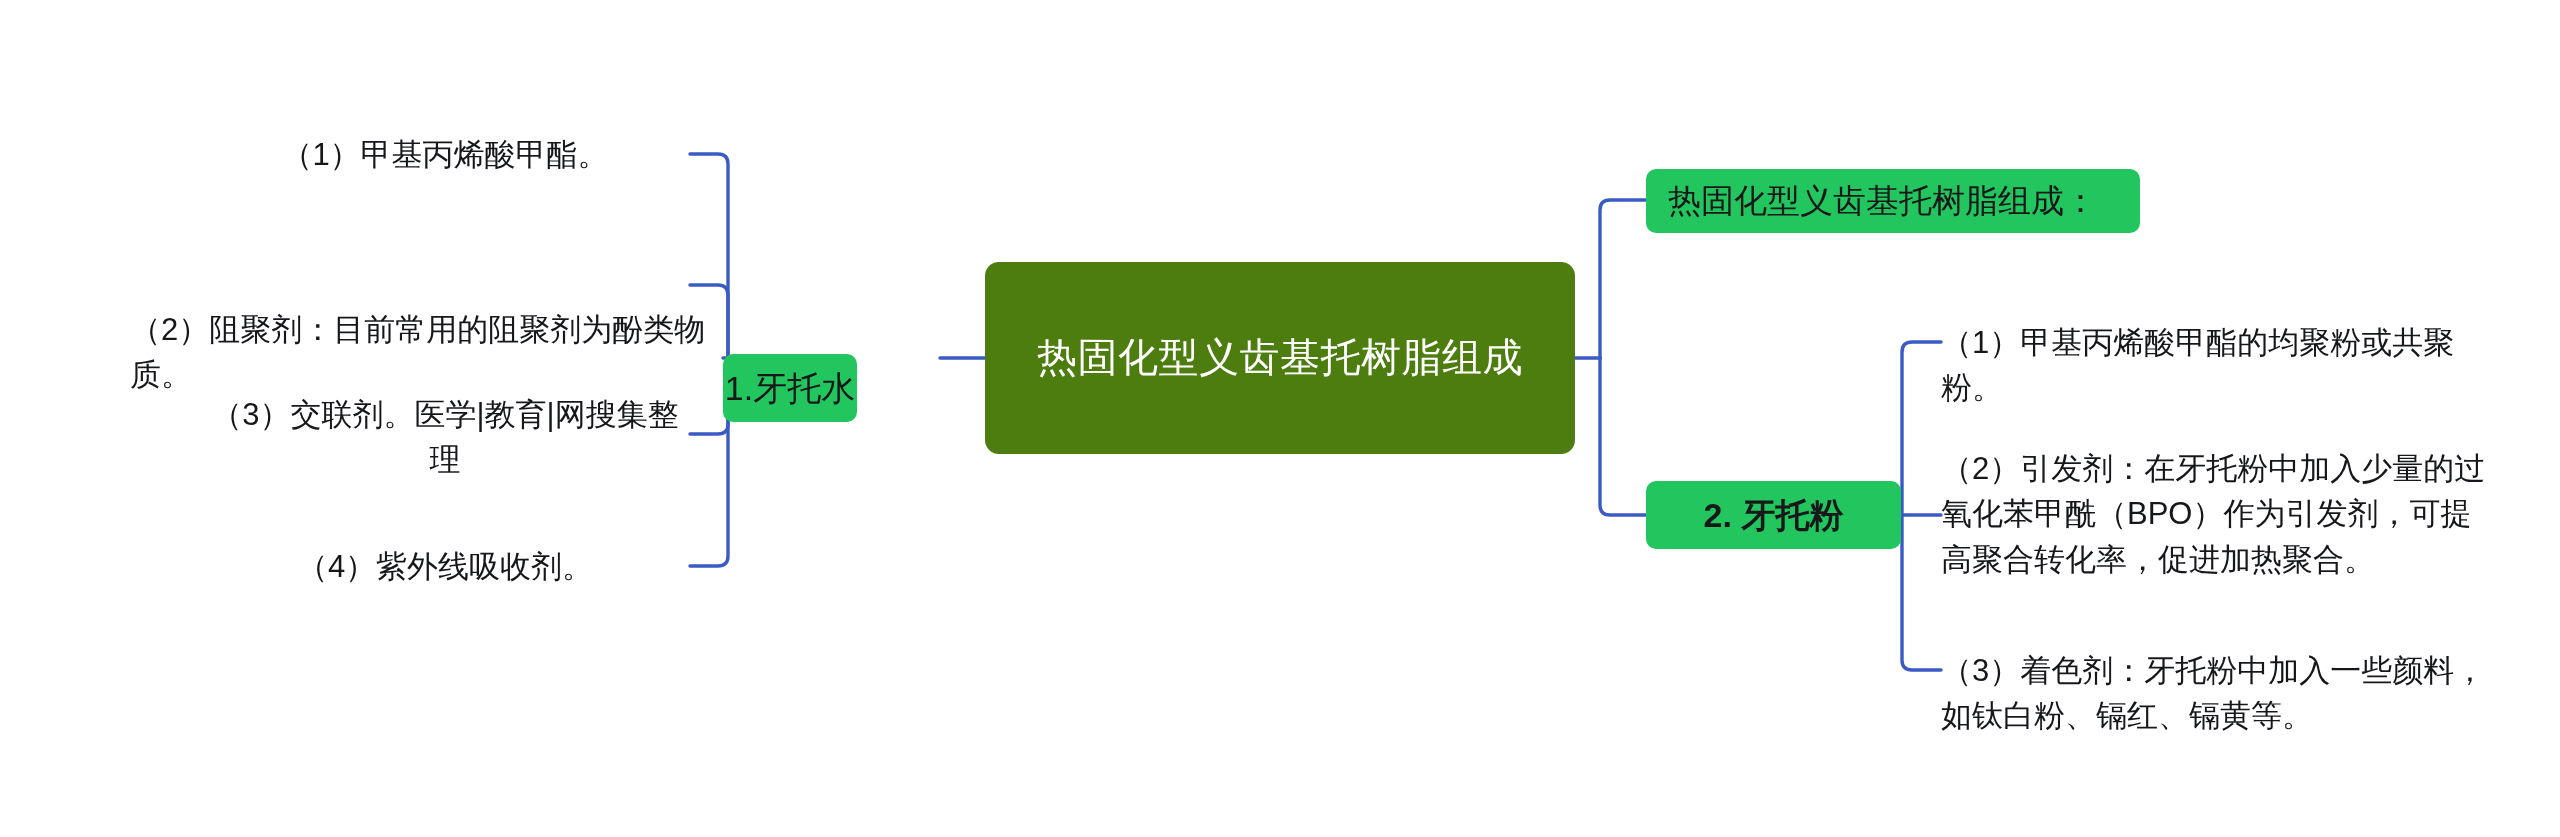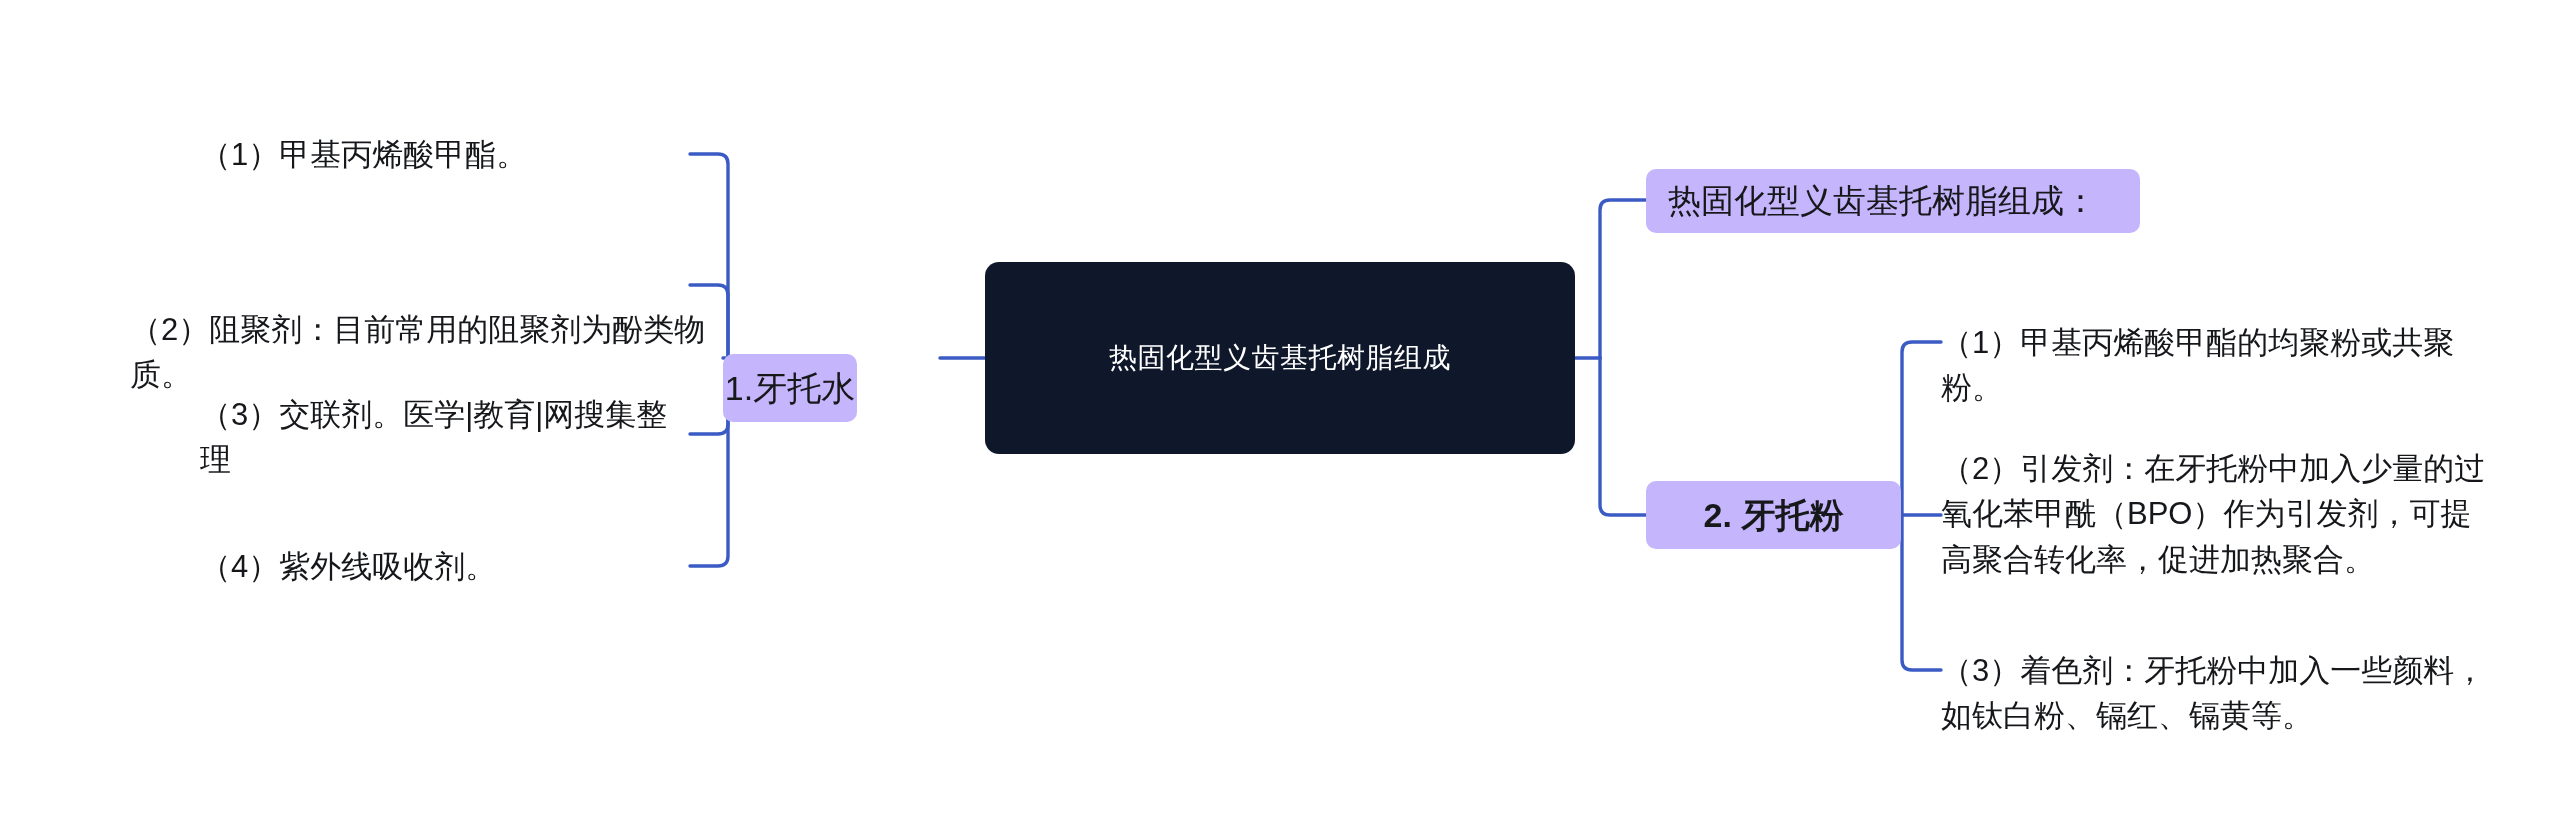--- a/index.html
+++ b/index.html
@@ -27,35 +27,35 @@
     width: 2560px;
     height: 837px;
     pointer-events: none;
   }
   .node {
     position: absolute;
     box-sizing: border-box;
   }
   
   .root-node {
-    background: #0f172a;
+    background: #4d7c0f;
     border-radius: 14px;
     color: #ffffff;
     display: flex;
     align-items: center;
     justify-content: center;
     text-align: center;
-    font-size: 28px;
+    font-size: 40px;
     line-height: 1.28;
     letter-spacing: 0.5px;
     padding: 10px 26px;
   }
   
   .branch-node {
-    background: #c4b5fd;
+    background: #22c55e;
     border-radius: 10px;
     color: #17181a;
     display: flex;
     align-items: center;
     font-size: 34px;
     line-height: 1.3;
     padding: 14px 22px;
     white-space: nowrap;
   }
   .branch-node.wide {
@@ -63,21 +63,21 @@
     padding: 16px 22px;
   }
   
   .leaf-node {
     color: #15171a;
     font-size: 31px;
     line-height: 1.46;
     background: transparent;
   }
   .leaf-node.align-right {
-    text-align: left;
+    text-align: center;
   }
   .leaf-node.align-left {
     text-align: left;
   }
 </style>
 </head>
 <body>
 
 <div id="mindmap">
 

